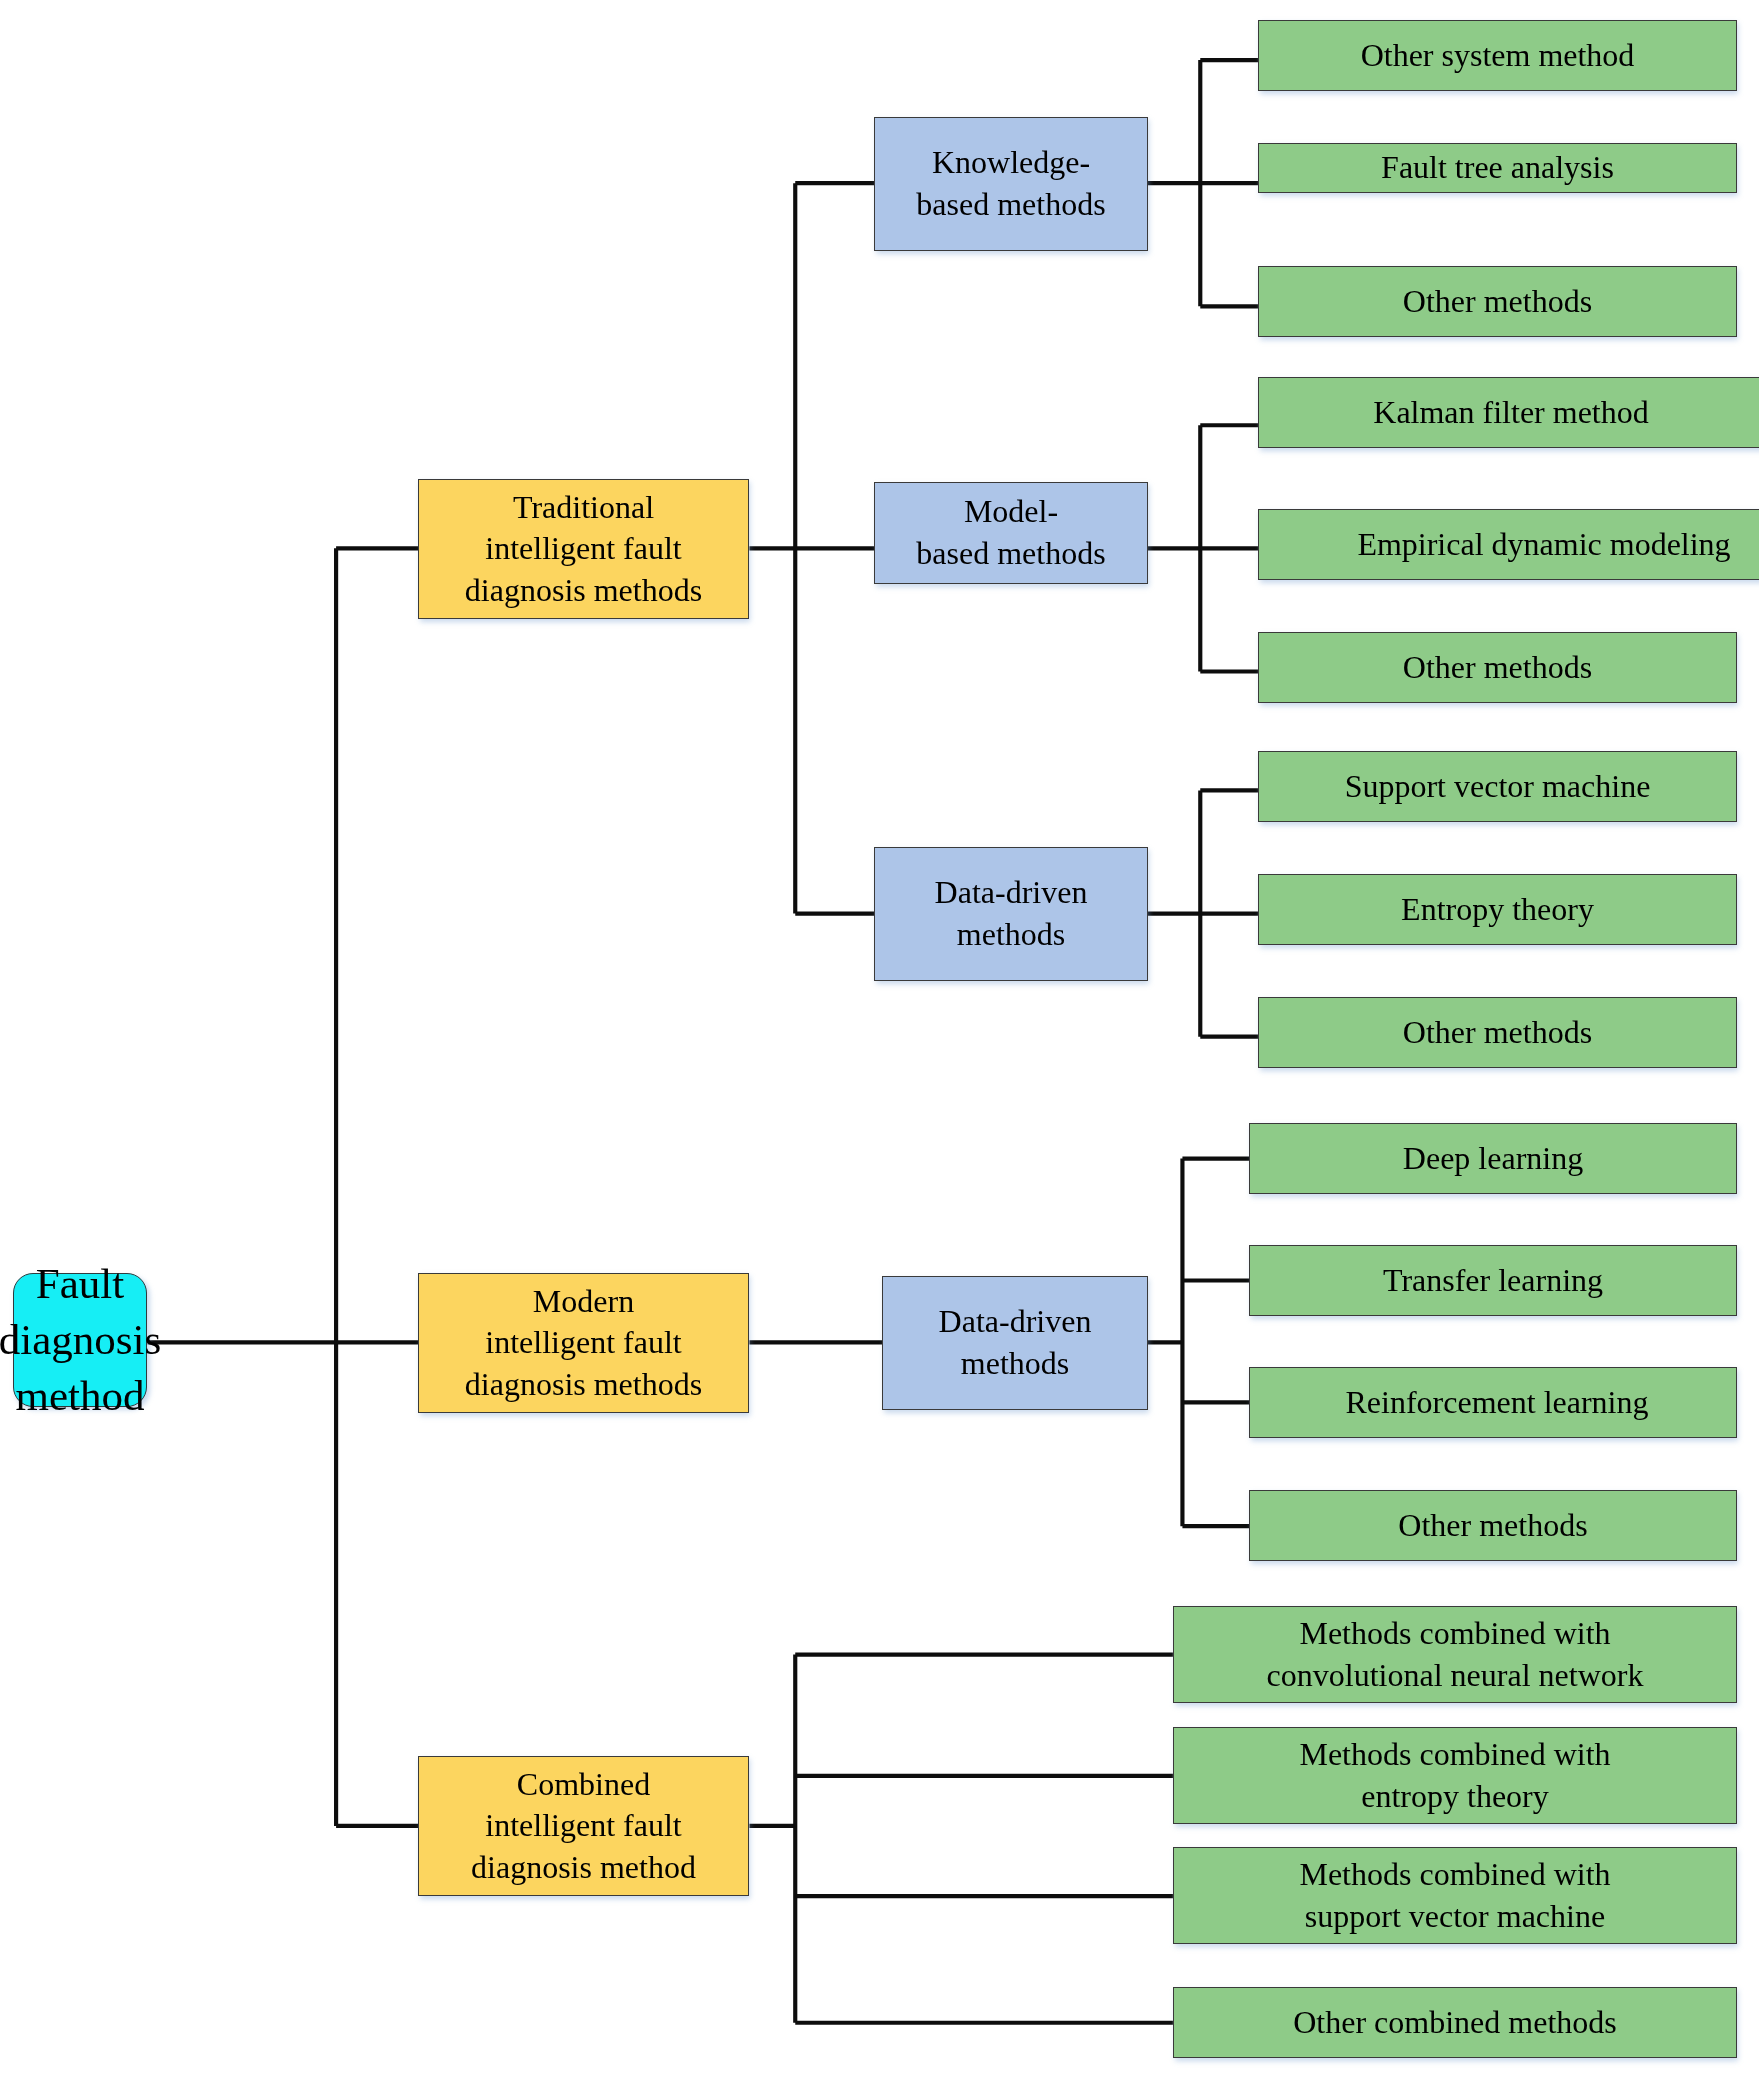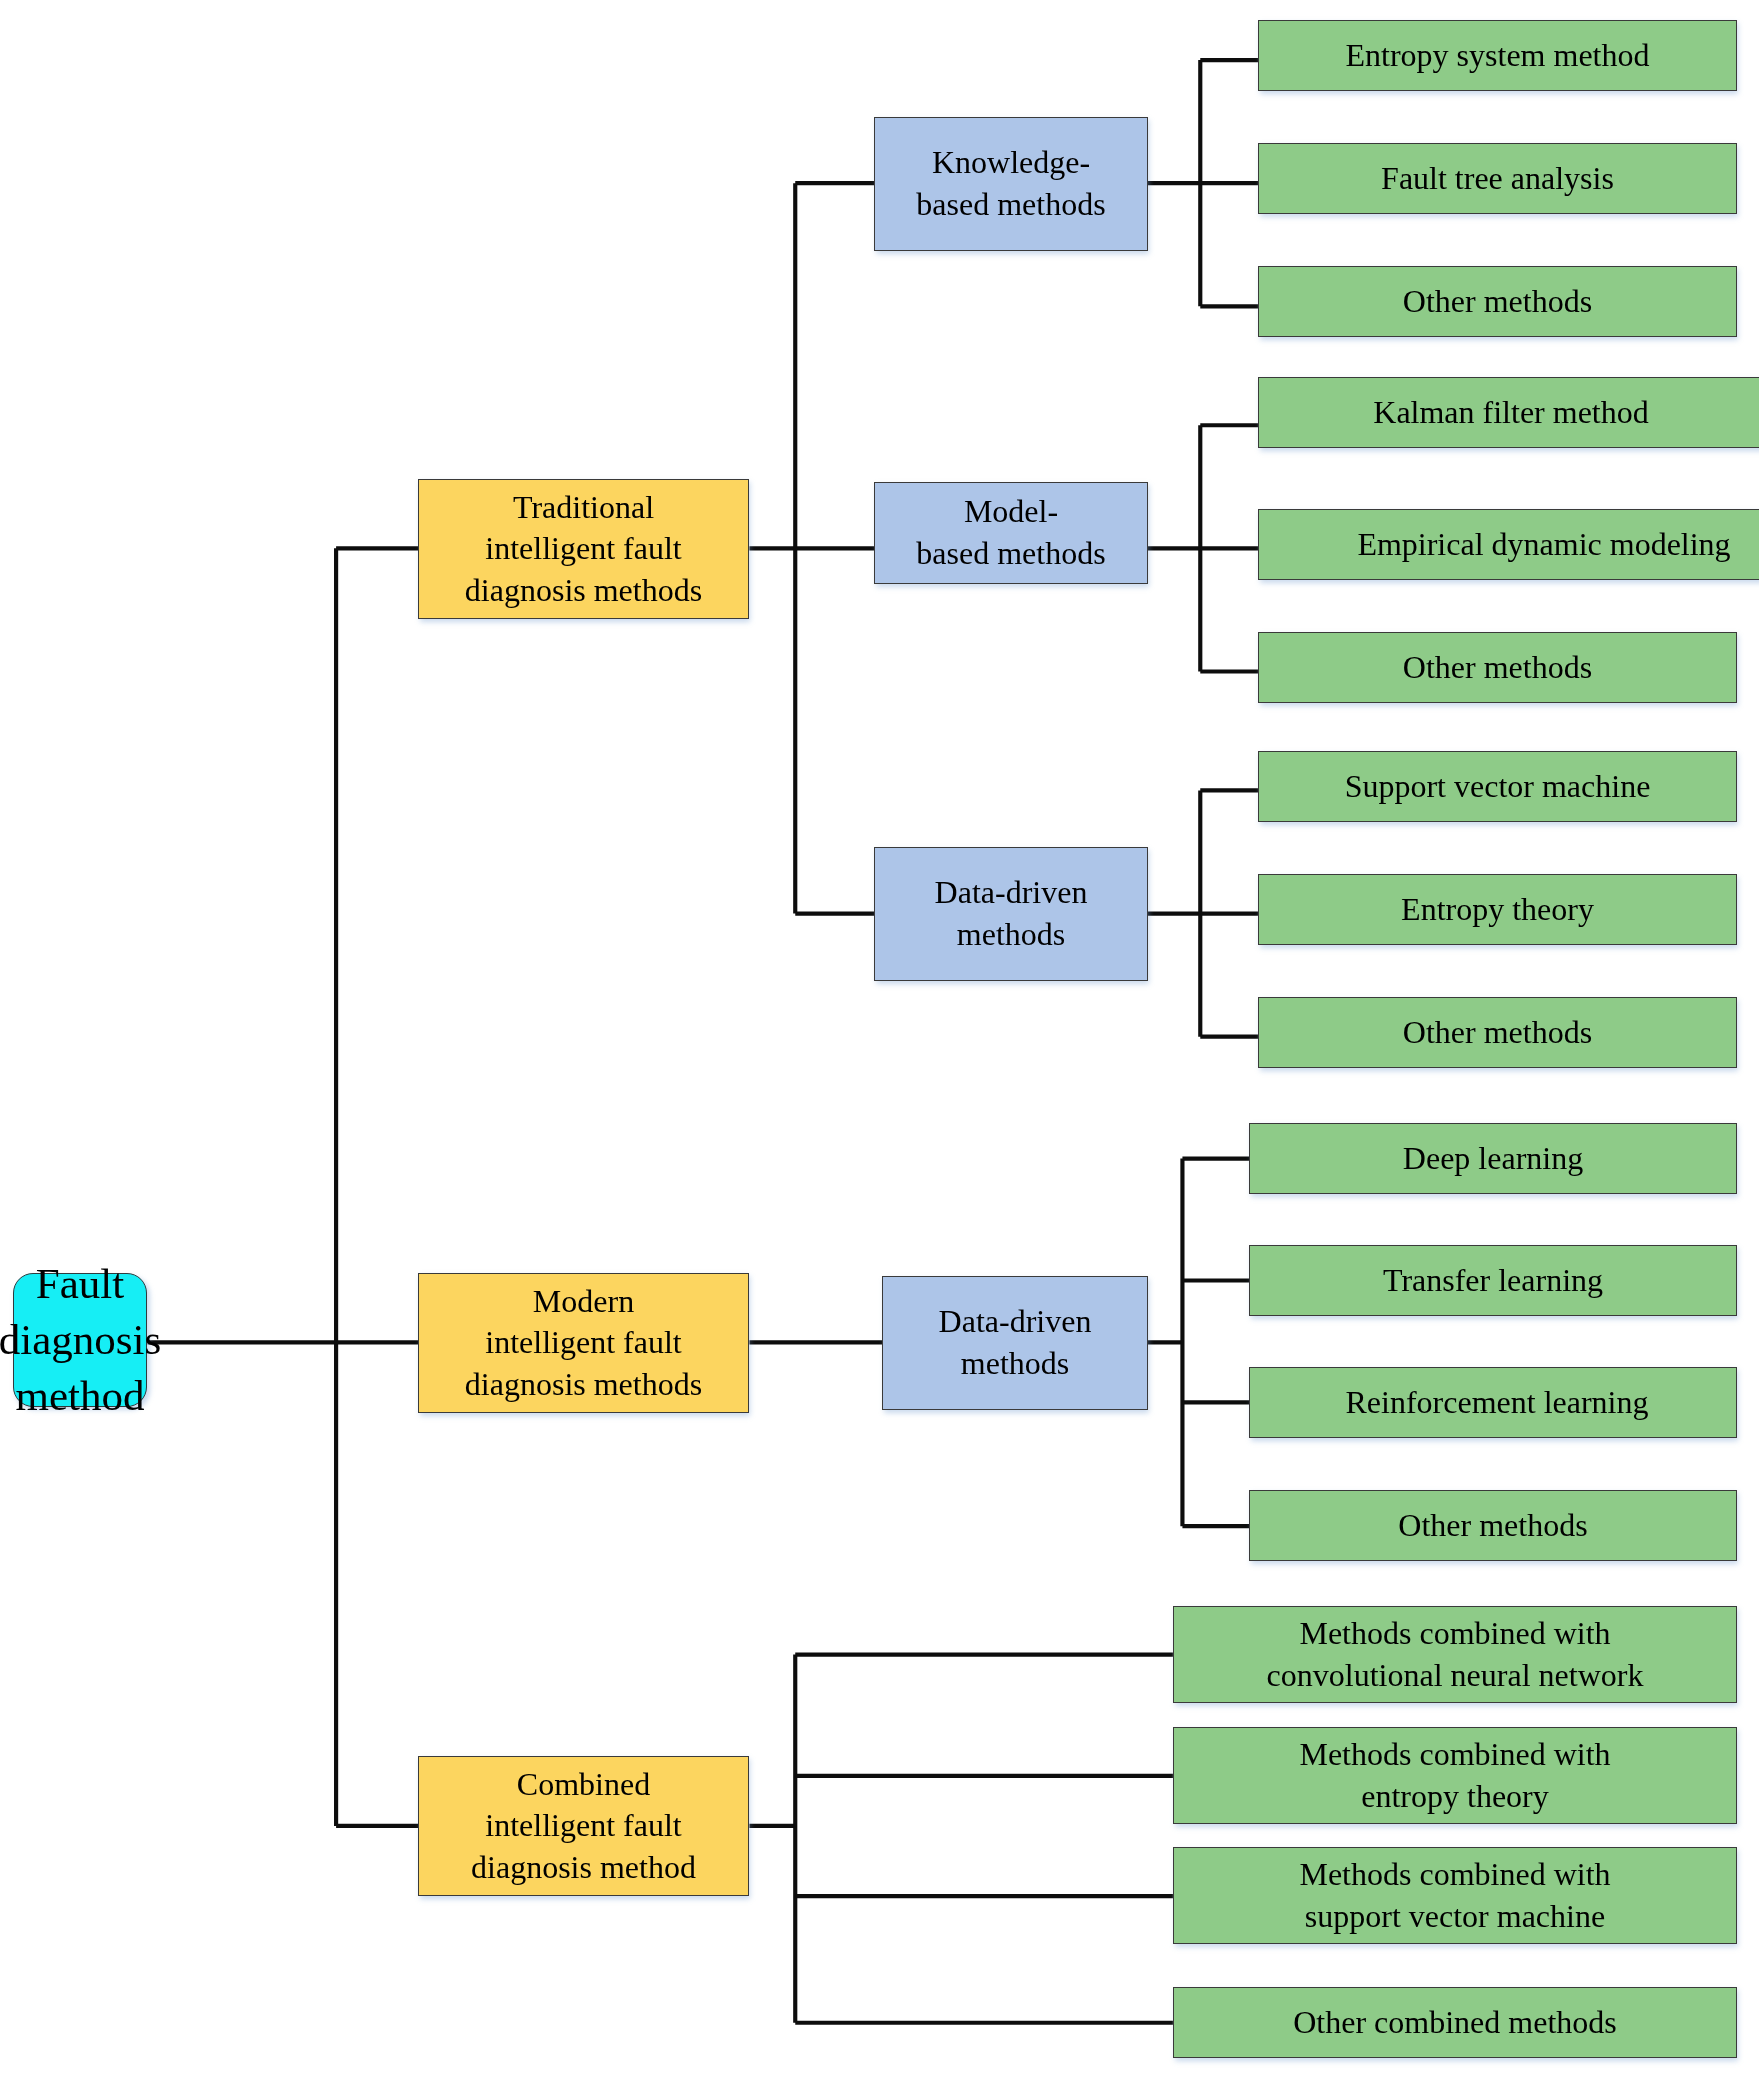--- a/index.html
+++ b/index.html
@@ -141,22 +141,22 @@
 
   <div class="node node-mid" style="left:874px; top:482px; width:274px; height:102px;">Model-
 based methods</div>
 
   <div class="node node-mid" style="left:874px; top:847px; width:274px; height:134px;">Data-driven
 methods</div>
 
   <div class="node node-mid" style="left:882px; top:1276px; width:266px; height:134px;">Data-driven
 methods</div>
 
-  <div class="node node-leaf" style="left:1258px; top:20px; width:479px; height:71px;">Entropy system method</div>
-  <div class="node node-leaf" style="left:1258px; top:143px; width:479px; height:71px;">Fault tree analysis</div>
+  <div class="node node-leaf" style="left:1258px; top:20px; width:479px; height:71px;">Other system method</div>
+  <div class="node node-leaf" style="left:1258px; top:143px; width:479px; height:50px;">Fault tree analysis</div>
   <div class="node node-leaf" style="left:1258px; top:266px; width:479px; height:71px;">Other methods</div>
 
   <div class="node node-leaf" style="left:1258px; top:377px; width:506px; height:71px;">Kalman filter method</div>
   <div class="node node-leaf" style="left:1258px; top:509px; width:572px; height:71px;">Empirical dynamic modeling</div>
   <div class="node node-leaf" style="left:1258px; top:632px; width:479px; height:71px;">Other methods</div>
 
   <div class="node node-leaf" style="left:1258px; top:751px; width:479px; height:71px;">Support vector machine</div>
   <div class="node node-leaf" style="left:1258px; top:874px; width:479px; height:71px;">Entropy theory</div>
   <div class="node node-leaf" style="left:1258px; top:997px; width:479px; height:71px;">Other methods</div>
 

